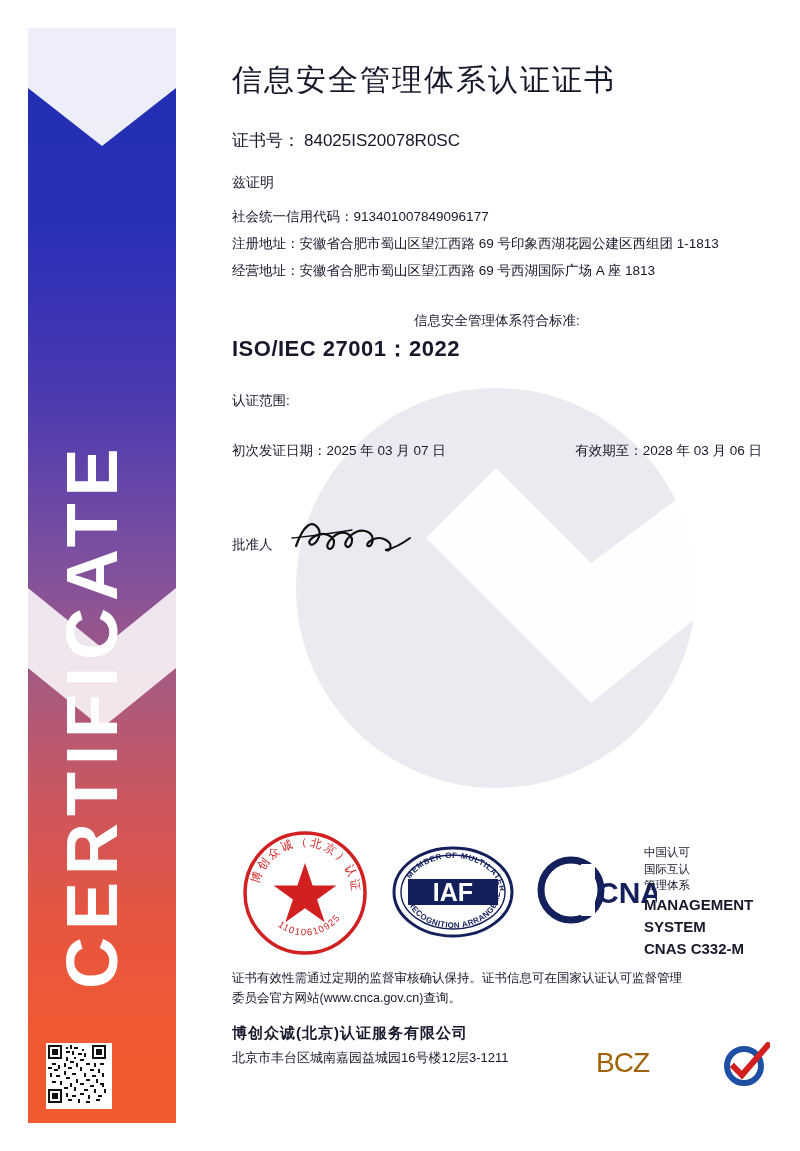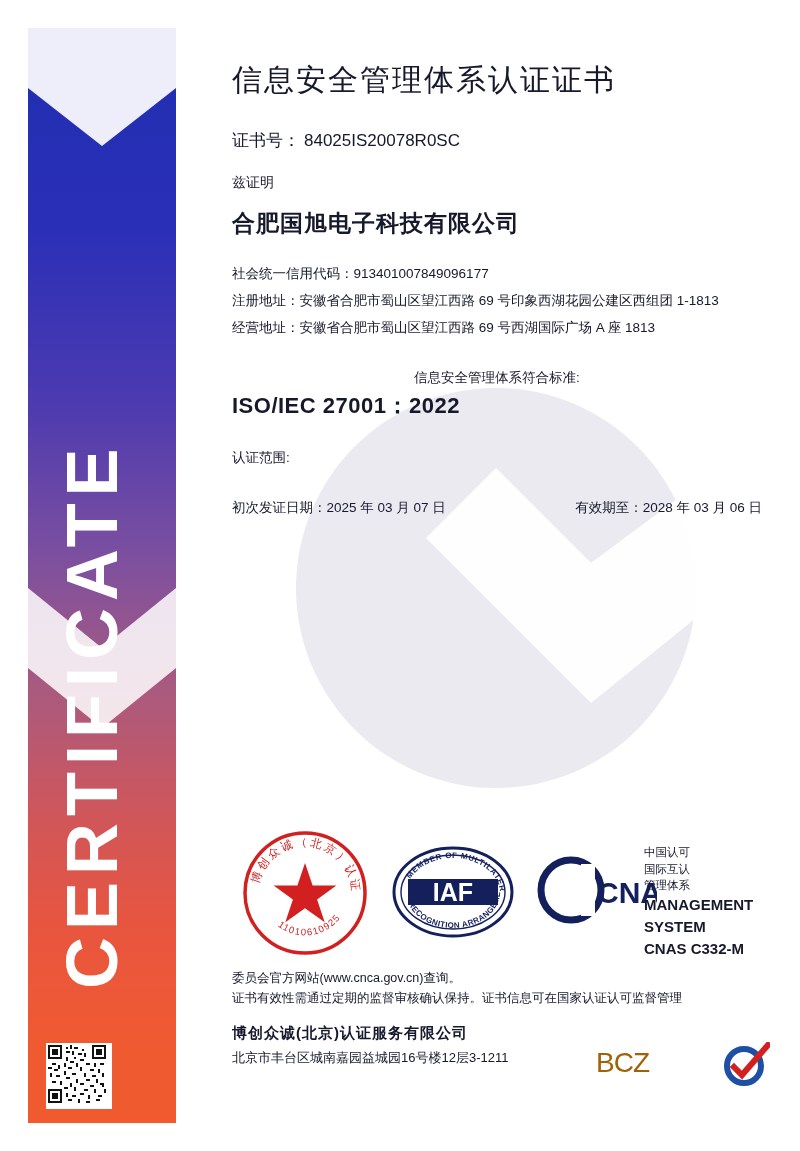--- a/index.html
+++ b/index.html
@@ -370,38 +370,47 @@
   </div>
 
   <div class="content">
     <div class="doc-title">信息安全管理体系认证证书</div>
 
     <div class="cert-no">
       <span class="lab">证书号：</span><span>84025IS20078R0SC</span>
     </div>
 
     <div class="hereby">兹证明</div>
-    <div class="company">合肥国旭电子科技有限公司</div>
 
     <div class="info-line">社会统一信用代码：913401007849096177</div>
     <div class="info-line">注册地址：安徽省合肥市蜀山区望江西路 69 号印象西湖花园公建区西组团 1-1813</div>
     <div class="info-line">经营地址：安徽省合肥市蜀山区望江西路 69 号西湖国际广场 A 座 1813</div>
 
     <div class="section-gap"></div>
 
     <div class="std-label">信息安全管理体系符合标准:</div>
     <div class="std-value">ISO/IEC 27001：2022</div>
 
     <div class="scope-label">认证范围:</div>
 
     <div class="dates">
       <span>初次发证日期：2025 年 03 月 07 日</span>
       <span>有效期至：2028 年 03 月 06 日</span>
     </div>
 
+    <div class="approver">
+      <span>批准人</span>
+      <span class="sig">
+        <svg width="130" height="46" viewBox="0 0 130 46">
+          <path d="M6,32 C14,10 22,6 28,14 C33,21 24,34 20,30 C16,26 30,16 40,22 C48,27 42,38 38,34 C34,30 48,14 58,20 C66,25 60,36 56,32 C52,28 66,12 78,18 C86,22 82,34 78,32 C74,30 86,20 96,26 C104,31 100,38 96,36" fill="none" stroke="#101010" stroke-width="2.2" stroke-linecap="round"></path>
+          <path d="M96,36 C104,34 112,30 120,24" fill="none" stroke="#101010" stroke-width="2" stroke-linecap="round"></path>
+          <path d="M2,24 C20,22 40,20 62,16" fill="none" stroke="#101010" stroke-width="1.4" stroke-linecap="round"></path>
+        </svg>
+      </span>
+    </div>
   </div>
 
   <div class="seals">
 
     <div class="seal-red">
       <svg width="130" height="130" viewBox="0 0 130 130">
         <circle cx="65" cy="65" r="60" fill="none" stroke="#d1201f" stroke-width="3.5"></circle>
         <polygon fill="#d1201f" points="65,35 72.6,57.6 96.4,57.6 77.1,71.6 84.7,94.2 65,80.2 45.3,94.2 52.9,71.6 33.6,57.6 57.4,57.6"></polygon>
         <defs>
           <path id="sealArc" d="M 18,65 A 47,47 0 1 1 112,65"></path>
@@ -447,22 +456,22 @@
     <div class="cnas-text">
       <div>中国认可</div>
       <div>国际互认</div>
       <div>管理体系</div>
       <div class="en">MANAGEMENT SYSTEM</div>
       <div class="en">CNAS C332-M</div>
     </div>
   </div>
 
   <div class="footer">
+    <div class="footer-note">证书有效性需通过定期的监督审核确认保持。证书信息可在国家认证认可监督管理</div>
     <div class="footer-note">委员会官方网站(www.cnca.gov.cn)查询。</div>
-    <div class="footer-note">证书有效性需通过定期的监督审核确认保持。证书信息可在国家认证认可监督管理</div>
     <div class="footer-org">博创众诚(北京)认证服务有限公司</div>
     <div class="footer-addr">北京市丰台区城南嘉园益城园16号楼12层3-1211</div>
 
     <div class="bcz">
       <div class="bcz-text">BCZ</div>
       <svg class="bcz-check" width="52" height="44" viewBox="0 0 52 44">
         <circle cx="26" cy="24" r="17" fill="none" stroke="#1d4fa5" stroke-width="6"></circle>
         <path d="M16,25 L24,33 L50,3" fill="none" stroke="#d1201f" stroke-width="6" stroke-linecap="square"></path>
       </svg>
     </div>

